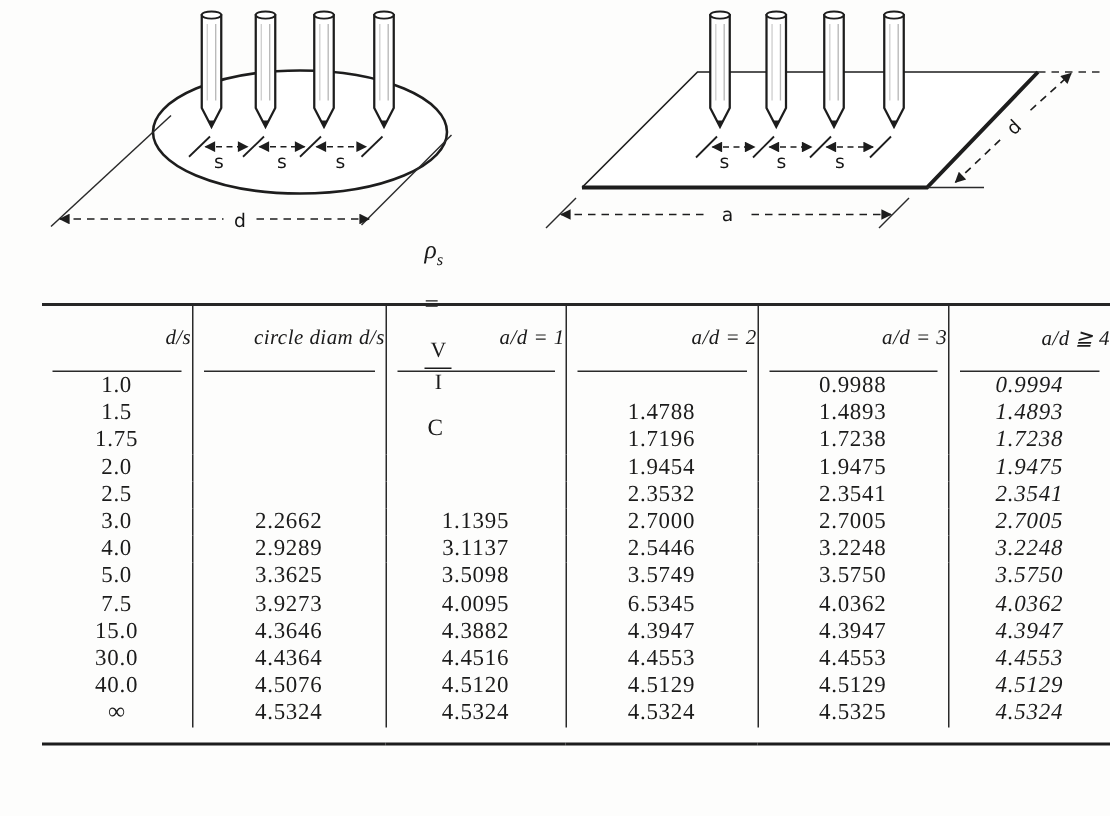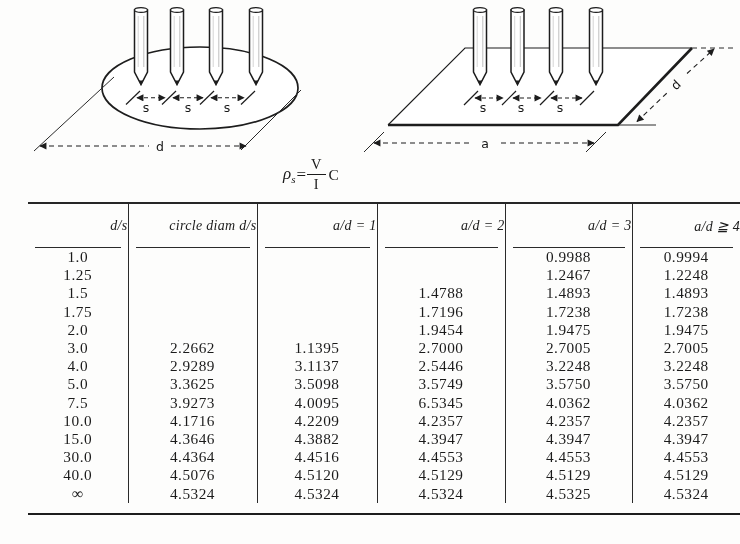--- a/index.html
+++ b/index.html
@@ -5,22 +5,22 @@
   html,body{margin:0;padding:0;background:#e8e8e8;}
   #page{
     position:relative;width:740px;height:544px;background:#fdfdfc;
     font-family:"Liberation Serif",serif;color:#1b1b1b;overflow:hidden;
   }
   
   #diagram-svg{position:absolute;left:0;top:0;}
   .dimtext{font-family:"DejaVu Sans",sans-serif;font-size:12.5px;fill:#161616;}
   
   .formula{
-    position:absolute;left:283px;top:157px;display:flex;align-items:center;gap:1px;
-    font-size:17px;color:#1b1b1b;
+    position:absolute;left:283px;top:157px;display:flex;align-items:flex-start;gap:14px;
+    font-size:17px;color:#1b1b1b;flex-direction:column;
   }
   .rho{font-style:italic;}
   .rho sub{font-size:11px;font-style:italic;}
   .frac{display:inline-flex;flex-direction:column;align-items:center;line-height:1.05;font-size:14.5px;}
   .frac .num{padding:0 4px 2px 4px;border-bottom:1.3px solid #1b1b1b;}
   .frac .den{padding-top:2px;}
   .cfactor{font-size:15.5px;margin-left:2px;}
   
   .tablewrap{position:absolute;left:28px;top:202px;width:712px;}
   table.data{
@@ -33,21 +33,21 @@
   }
   table.data th:last-child{border-right:none;}
   .hdr-cell{position:relative;height:44px;display:flex;align-items:center;justify-content:flex-end;}
   .hdr-text{font-style:italic;font-size:14px;letter-spacing:0.3px;}
   .hdr-line{position:absolute;left:7px;right:7px;bottom:0;height:0;border-bottom:1.3px solid #2a2a2a;}
   table.data td{
     height:18.2px;padding:0;text-align:center;vertical-align:middle;
     font-size:15.3px;letter-spacing:0.5px;border-right:1.3px solid #2a2a2a;
     line-height:18.2px;white-space:nowrap;
   }
-  table.data td:last-child{border-right:none;}
+  table.data td:last-child{border-right:none;font-style:italic;}
   table.data tr.spacer td{border:none;height:10px;}
   table.data td.inf{font-size:16px;letter-spacing:0;}
 </style>
 </head>
 <body>
 
 <div id="page">
 
   <svg id="diagram-svg" width="740" height="200" viewBox="0 0 740 200">
     <defs>
@@ -209,28 +209,20 @@
       <tbody id="table-body">
           <tr>
             <td>1.0</td>
             <td></td>
             <td></td>
             <td></td>
             <td>0.9988</td>
             <td>0.9994</td>
           </tr>
           <tr>
-            <td>1.25</td>
-            <td></td>
-            <td></td>
-            <td></td>
-            <td>1.2467</td>
-            <td>1.2248</td>
-          </tr>
-          <tr>
             <td>1.5</td>
             <td></td>
             <td></td>
             <td>1.4788</td>
             <td>1.4893</td>
             <td>1.4893</td>
           </tr>
           <tr>
             <td>1.75</td>
             <td></td>
@@ -239,20 +231,28 @@
             <td>1.7238</td>
             <td>1.7238</td>
           </tr>
           <tr>
             <td>2.0</td>
             <td></td>
             <td></td>
             <td>1.9454</td>
             <td>1.9475</td>
             <td>1.9475</td>
+          </tr>
+          <tr>
+            <td>2.5</td>
+            <td></td>
+            <td></td>
+            <td>2.3532</td>
+            <td>2.3541</td>
+            <td>2.3541</td>
           </tr>
           <tr>
             <td>3.0</td>
             <td>2.2662</td>
             <td>1.1395</td>
             <td>2.7000</td>
             <td>2.7005</td>
             <td>2.7005</td>
           </tr>
           <tr>
@@ -273,28 +273,20 @@
           </tr>
           <tr>
             <td>7.5</td>
             <td>3.9273</td>
             <td>4.0095</td>
             <td>6.5345</td>
             <td>4.0362</td>
             <td>4.0362</td>
           </tr>
           <tr>
-            <td>10.0</td>
-            <td>4.1716</td>
-            <td>4.2209</td>
-            <td>4.2357</td>
-            <td>4.2357</td>
-            <td>4.2357</td>
-          </tr>
-          <tr>
             <td>15.0</td>
             <td>4.3646</td>
             <td>4.3882</td>
             <td>4.3947</td>
             <td>4.3947</td>
             <td>4.3947</td>
           </tr>
           <tr>
             <td>30.0</td>
             <td>4.4364</td>

